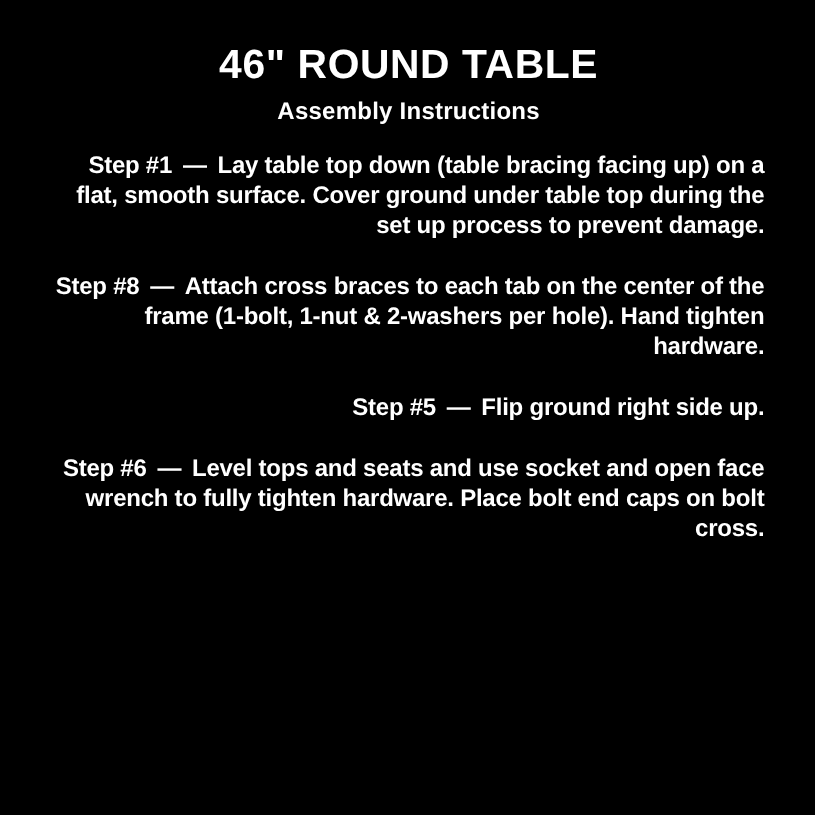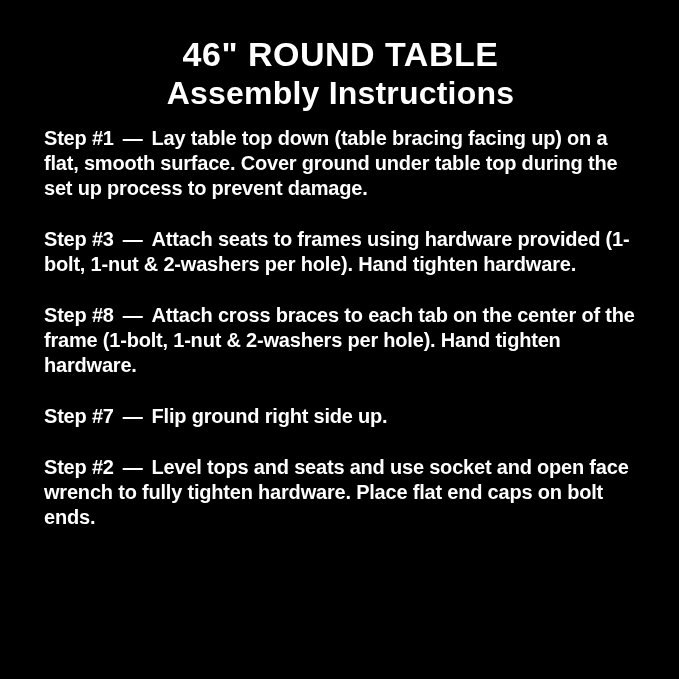--- a/index.html
+++ b/index.html
@@ -27,26 +27,26 @@
     margin-bottom: 20px;
   }
   .title {
     margin: 0 0 8px 0;
     font-size: 34px;
     line-height: 36px;
     letter-spacing: 0.5px;
   }
   .subtitle {
     margin: 0;
-    font-size: 32px;
+    font-size: 20px;
     line-height: 26px;
     letter-spacing: 0.2px;
   }
   .steps {
-    text-align: left;
+    text-align: right;
   }
   .step {
     margin: 0 0 26px 0;
     font-size: 20px;
     line-height: 25px;
     letter-spacing: -0.2px;
   }
   .step-dash {
     display: inline-block;
     margin: 0 9px;
@@ -58,21 +58,20 @@
 <div class="sheet">
   <header class="header">
     <h1 class="title">46" ROUND TABLE</h1>
     <h2 class="subtitle">Assembly Instructions</h2>
   </header>
 
   <main class="steps">
     <p class="step"><span class="step-label">Step #1</span><span class="step-dash">—</span><span class="step-text">Lay table top down (table bracing facing up) on a flat, smooth surface. Cover ground under table top during the set up process to prevent damage.</span></p>
 
 
-    <p class="step"><span class="step-label">Step #3</span><span class="step-dash">—</span><span class="step-text">Attach seats to frames using hardware provided (1-bolt, 1-nut &amp; 2-washers per hole). Hand tighten hardware.</span></p>
 
     <p class="step"><span class="step-label">Step #8</span><span class="step-dash">—</span><span class="step-text">Attach cross braces to each tab on the center of the frame (1-bolt, 1-nut &amp; 2-washers per hole). Hand tighten hardware.</span></p>
 
-    <p class="step"><span class="step-label">Step #7</span><span class="step-dash">—</span><span class="step-text">Flip ground right side up.</span></p>
+    <p class="step"><span class="step-label">Step #5</span><span class="step-dash">—</span><span class="step-text">Flip ground right side up.</span></p>
 
-    <p class="step"><span class="step-label">Step #2</span><span class="step-dash">—</span><span class="step-text">Level tops and seats and use socket and open face wrench to fully tighten hardware. Place flat end caps on bolt ends.</span></p>
+    <p class="step"><span class="step-label">Step #6</span><span class="step-dash">—</span><span class="step-text">Level tops and seats and use socket and open face wrench to fully tighten hardware. Place bolt end caps on bolt cross.</span></p>
   </main>
 </div>
 
 </body></html>

